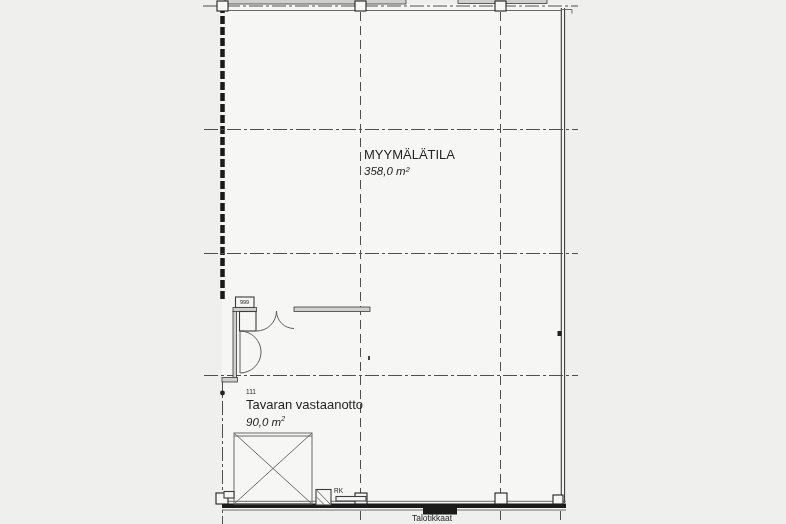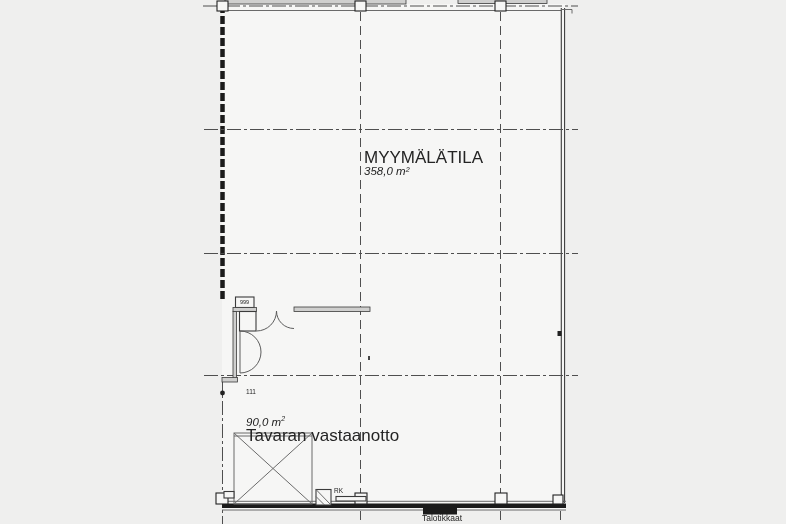--- a/index.html
+++ b/index.html
@@ -15,25 +15,25 @@
   .dashv{stroke:var(--grid);stroke-width:1;stroke-dasharray:9 5;fill:none;}
   .dashdot{stroke:var(--grid);stroke-width:1;stroke-dasharray:14 3 3 3;fill:none;}
   .heavydash{stroke:var(--dark);stroke-width:4.5;stroke-dasharray:8 3;fill:none;}
   .colsq{fill:var(--paper);stroke:#222;stroke-width:1.1;}
   .sym{fill:var(--paper);stroke:var(--line);stroke-width:1.1;}
   .arc{fill:none;stroke:#5d5d5d;stroke-width:1;}
   .xline{stroke:#6b6b6b;stroke-width:1;fill:none;}
   .darkfill{fill:var(--dark);stroke:none;}
   .wall2{stroke:var(--line);stroke-width:1.1;fill:none;}
   .lbl{position:absolute;color:#242424;white-space:nowrap;line-height:1.15;}
-  .room-name{font-size:17px;}
+  .room-name{font-size:13px;}
   .room-area{font-size:11.5px;font-style:italic;}
   .tiny{font-size:6.5px;}
   .micro{font-size:5.5px;text-align:center;}
-  .ladder{font-size:8.5px;text-align:center;}
+  .ladder{font-size:8.5px;}
   sup{font-size:7px;}
 </style>
 </head>
 <body>
 
 <div id="canvas">
   <svg width="786" height="524" viewBox="0 0 786 524">
 
     <rect x="222" y="4" width="344" height="506" fill="var(--paper)"></rect>
 
@@ -114,21 +114,21 @@
 
     <rect class="darkfill" x="423" y="507.5" width="34" height="7"></rect>
 
     <rect x="368" y="356" width="2" height="4" fill="#444"></rect>
   </svg>
 
   <div class="lbl room-name" style="left:364px;top:148px;">MYYMÄLÄTILA</div>
   <div class="lbl room-area" style="left:364px;top:165px;">358,0 m²</div>
 
   <div class="lbl tiny" style="left:246px;top:388px;">111</div>
-  <div class="lbl room-name" style="left:246px;top:398px;margin-top:28px;">Tavaran vastaanotto</div>
+  <div class="lbl room-name" style="left:246px;top:398px;">Tavaran vastaanotto</div>
   <div class="lbl room-area" style="left:246px;top:415px;">
     <span>90,0 m</span><sup>2</sup>
   </div>
 
   <div class="lbl micro" style="left:236px;top:299px;width:17px;">999</div>
   <div class="lbl tiny" style="left:334px;top:487px;">RK</div>
   <div class="lbl ladder" style="left:412px;top:514px;width:60px;">Talotikkaat</div>
 </div>
 
 </body></html>

